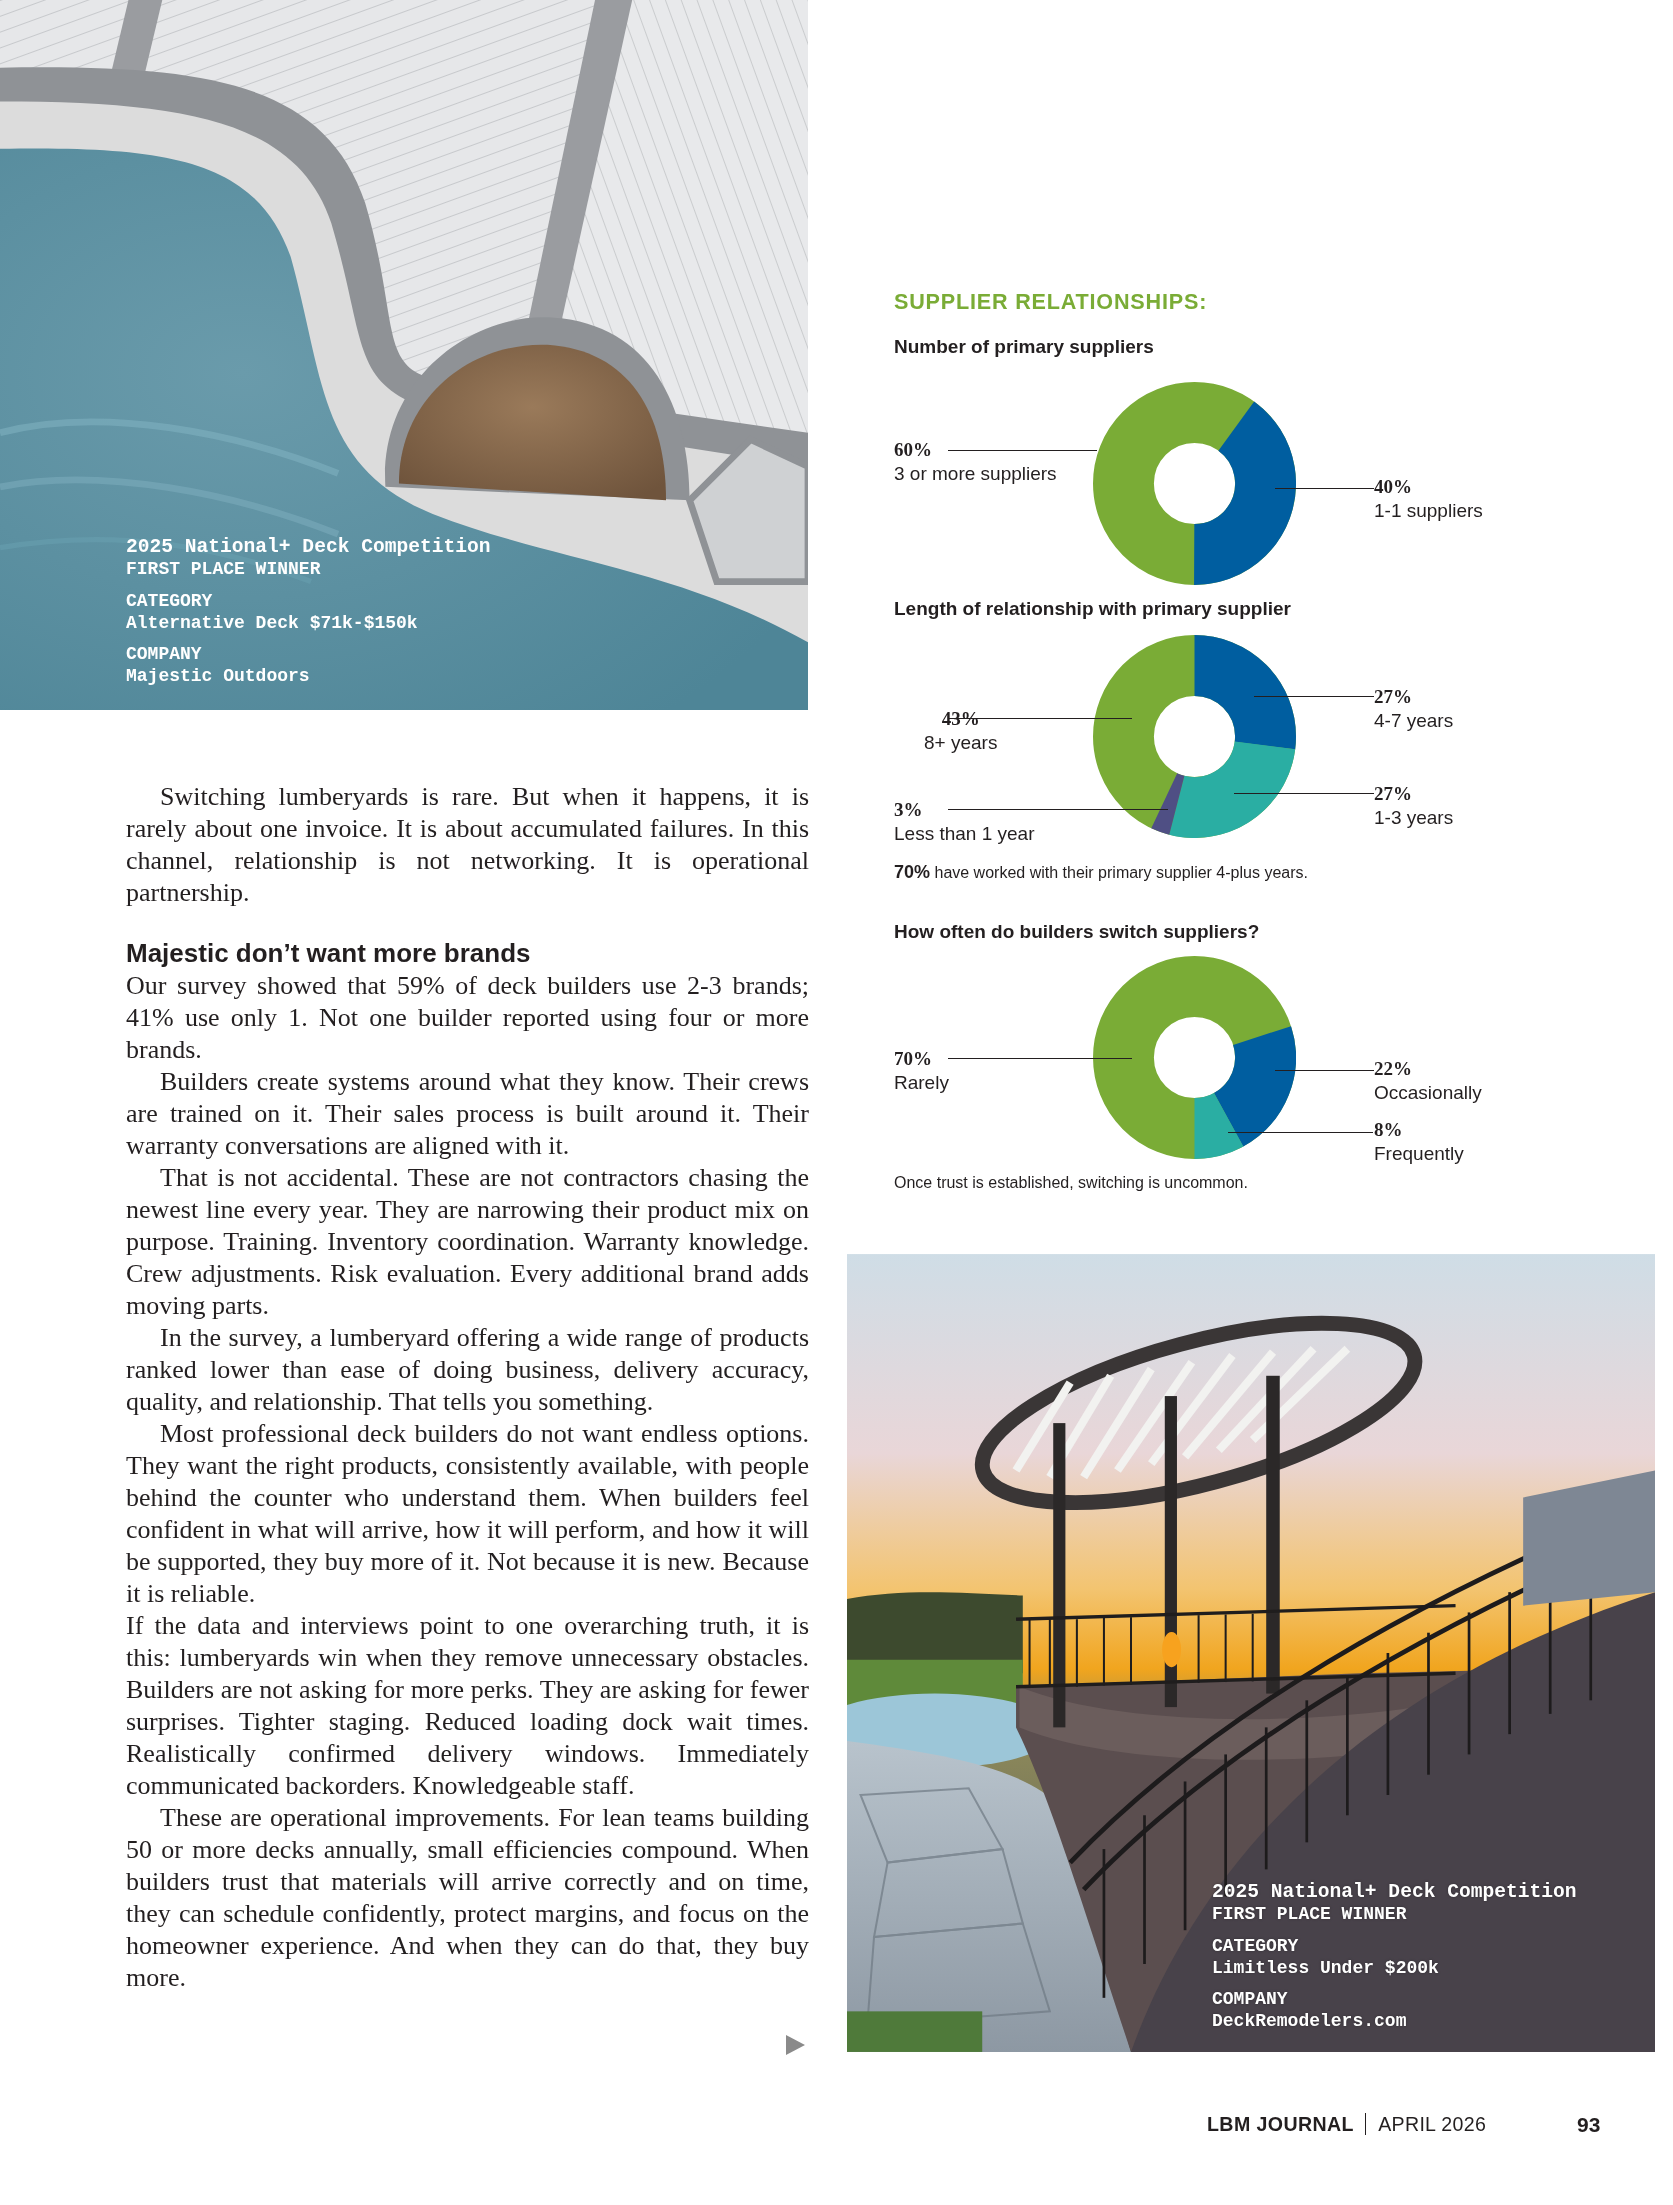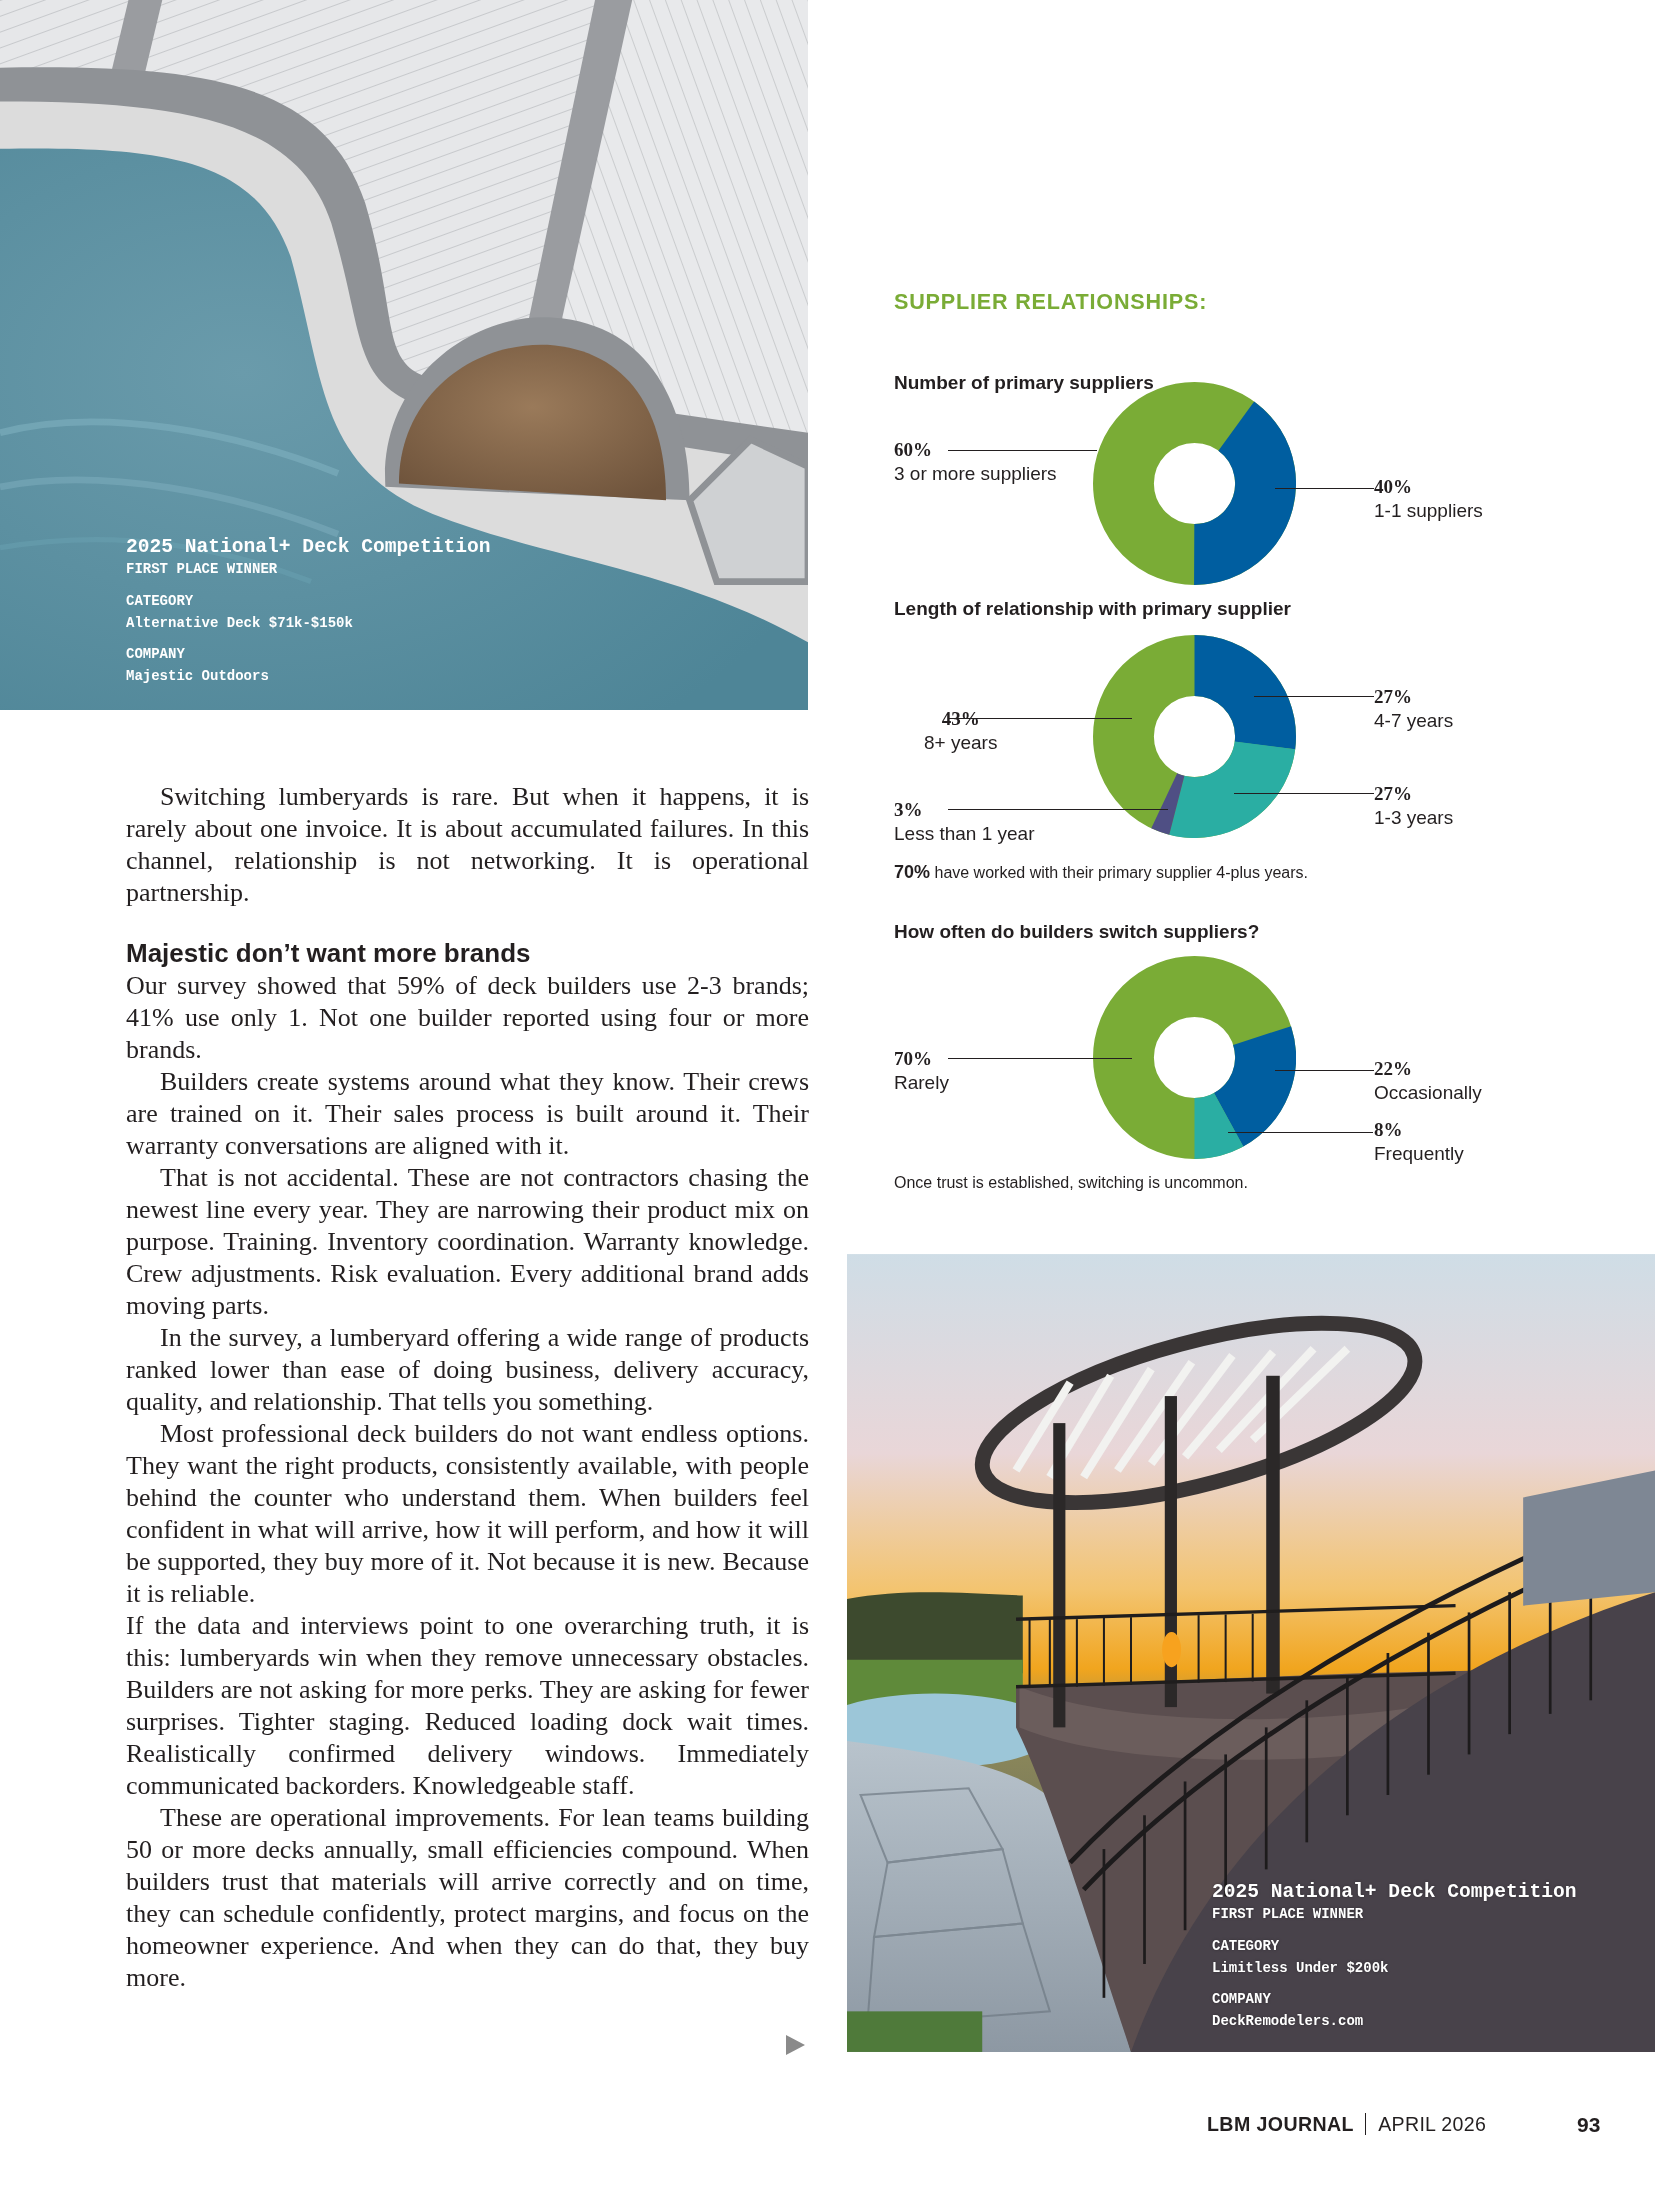--- a/index.html
+++ b/index.html
@@ -2,21 +2,21 @@
 <html style="font-size:10.8px"><head>
 <meta charset="utf-8">
 <style>
   html, body { margin:0; padding:0; background:#ffffff; }
   body { width:1673px; height:2205px; position:relative; overflow:hidden; font-family:"Liberation Serif", serif; color:#231f20; }
 
   
   .photo1 { position:absolute; left:0; top:0; width:808px; height:710px; overflow:hidden; background:#e8e9ea; }
   .photo1 svg { position:absolute; left:0; top:0; }
   .caption { position:absolute; font-family:Liberation Mono, monospace; color:#ffffff; font-weight:bold; }
-  .caption .l { display:block; font-size:14px; line-height:22px; }
+  .caption .l { display:block; font-size:18px; line-height:22px; }
   .caption .l.big { font-size:19.6px; }
   .caption .gap { height:9.5px; }
   .cap1 { left:126px; top:536px; }
   .cap2 { left:1212px; top:1881px; text-shadow:0 0 2.7px rgba(0,0,0,.35); }
 
   
   .col { position:absolute; left:126px; width:683px; top:781px; font-size:26px; line-height:32px; text-align:justify; }
   .col p { margin:0; text-indent:34px; }
   .col p.noindent { text-indent:0;font-family:Liberation Serif, serif; }
   .col h3 { margin:27px 0 0 0; font-family:"Liberation Sans", sans-serif; font-weight:bold; font-size:26px; line-height:34px; text-align:left; }
@@ -108,21 +108,21 @@
   <p>In the survey, a lumberyard offering a wide range of products ranked lower than ease of doing business, delivery accuracy, quality, and relationship. That tells you something.</p>
   <p>Most professional deck builders do not want endless options. They want the right products, consistently available, with people behind the counter who understand them. When builders feel confident in what will arrive, how it will perform, and how it will be supported, they buy more of it. Not because it is new. Because it is reliable.</p>
 
   <p class="noindent">If the data and interviews point to one overarching truth, it is this: lumberyards win when they remove unnecessary obstacles. Builders are not asking for more perks. They are asking for fewer surprises. Tighter staging. Reduced loading dock wait times. Realistically confirmed delivery windows. Immediately communicated backorders. Knowledgeable staff.</p>
   <p>These are operational improvements. For lean teams building 50 or more decks annually, small efficiencies compound. When builders trust that materials will arrive correctly and on time, they can schedule confidently, protect margins, and focus on the homeowner experience. And when they can do that, they buy more.</p>
 </div>
 <div class="continue-arrow"></div>
 
 <div class="section-title">SUPPLIER RELATIONSHIPS:</div>
 
-<div class="chart-title" style="top:336px;margin-top:36px;">Number of primary suppliers</div>
+<div class="chart-title" style="top:336px;">Number of primary suppliers</div>
 <svg class="donut" style="left:1093px; top:382px;" width="203" height="203" viewBox="-150 -150 300 300">
   <circle r="105" fill="none" stroke="#7aac36" stroke-width="90"></circle>
 
   <circle r="105" fill="none" stroke="#005ea0" stroke-width="90" stroke-dasharray="263.9 659.7" stroke-dashoffset="0" transform="rotate(-90) rotate(36)"></circle>
   <circle r="50" fill="#ffffff"></circle>
 </svg>
 <div class="leader" style="left:948px; top:450px; width:149px;"></div>
 <div class="lbl" style="left:894px; top:438px;">
   <b>60%</b><span>3 or more suppliers</span>
 </div>

